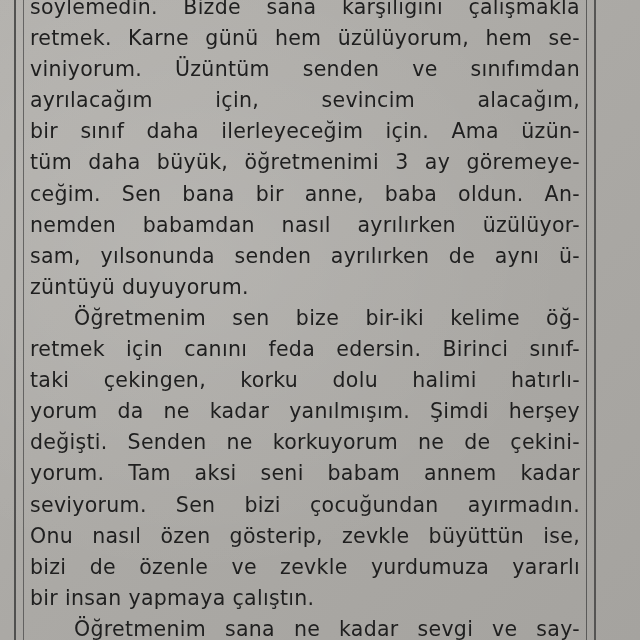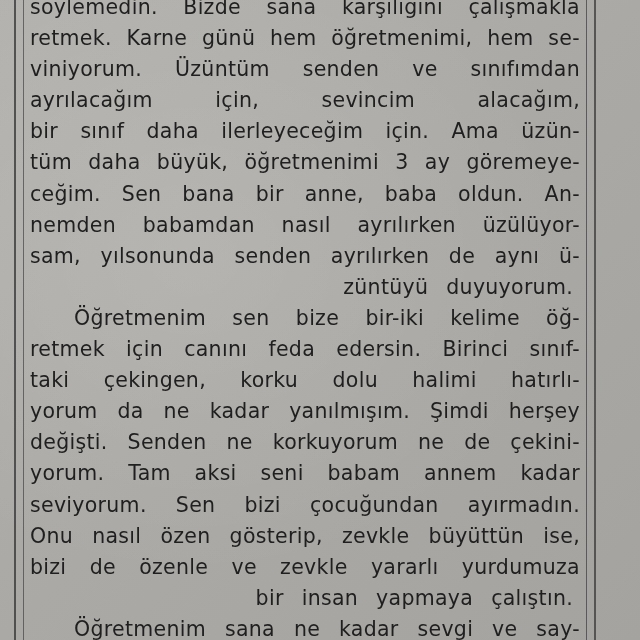--- a/index.html
+++ b/index.html
@@ -44,22 +44,21 @@
     letter-spacing: 0.3px;
   }
   .line {
     height: 31.1px;
     line-height: 31.1px;
     white-space: nowrap;
     display: flex;
     justify-content: space-between;
   }
   .line.last {
-    justify-content: flex-end;
-    gap: 11px;
+    justify-content: flex-start;
   }
   .line.indent {
     padding-left: 44px;
     align-items: center;
   }
   .line .w {
     display: inline-block;
   }
   .line.last .w {
     margin-right: 7px;
@@ -80,21 +79,21 @@
       <span class="w">Bizde</span>
       <span class="w">sana</span>
       <span class="w">karşılığını</span>
       <span class="w">çalışmakla</span>
     </div>
     <div class="line">
       <span class="w">retmek.</span>
       <span class="w">Karne</span>
       <span class="w">günü</span>
       <span class="w">hem</span>
-      <span class="w">öğretmenimi,</span>
+      <span class="w">üzülüyorum,</span>
       <span class="w">hem</span>
       <span class="w">se-</span>
     </div>
     <div class="line">
       <span class="w">viniyorum.</span>
       <span class="w">Üzüntüm</span>
       <span class="w">senden</span>
       <span class="w">ve</span>
       <span class="w">sınıfımdan</span>
     </div>
@@ -219,22 +218,22 @@
       <span class="w">zevkle</span>
       <span class="w">büyüttün</span>
       <span class="w">ise,</span>
     </div>
     <div class="line">
       <span class="w">bizi</span>
       <span class="w">de</span>
       <span class="w">özenle</span>
       <span class="w">ve</span>
       <span class="w">zevkle</span>
+      <span class="w">yurdumuza</span>
       <span class="w">yararlı</span>
-      <span class="w">yurdumuza</span>
     </div>
     <div class="line last">
       <span class="w">bir</span>
       <span class="w">insan</span>
       <span class="w">yapmaya</span>
       <span class="w">çalıştın.</span>
     </div>
     <div class="line indent">
       <span class="w">Öğretmenim</span>
       <span class="w">sana</span>

